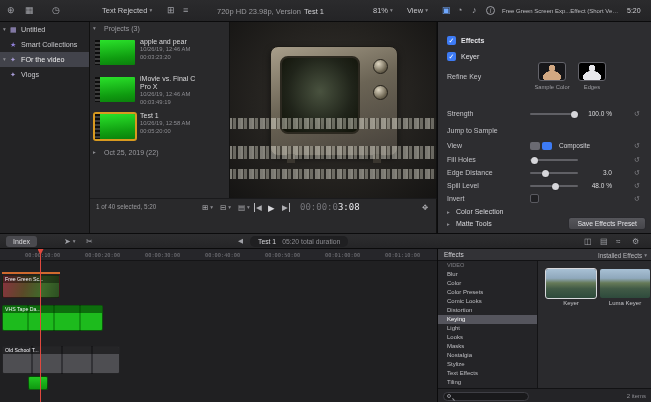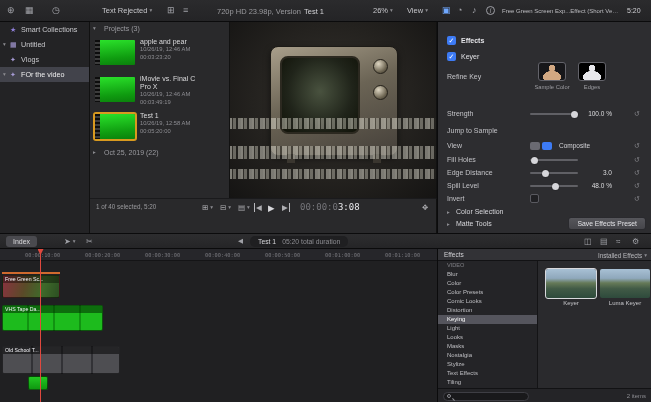--- a/index.html
+++ b/index.html
@@ -95,48 +95,48 @@
 
   <div class="toolbar">
     <span class="tbtn" style="left:7px">⊕</span>
     <span class="tbtn" style="left:25px">▦</span>
     <span class="tbtn" style="left:52px">◷</span>
     <div class="dd" style="left:102px"><span>Text Rejected</span><span class="caret">▾</span></div>
     <span class="tbtn" style="left:167px">⊞</span>
     <span class="tbtn" style="left:183px">≡</span>
     <span class="lab" style="left:217px;color:#9a9a9e">720p HD 23.98p, Version</span>
     <span class="lab" style="left:304px;color:#d2d2d6">Test 1</span>
-    <div class="dd" style="left:373px"><span>26%</span><span class="caret">▾</span></div>
+    <div class="dd" style="left:373px"><span>81%</span><span class="caret">▾</span></div>
     <div class="dd" style="left:407px"><span>View</span><span class="caret">▾</span></div>
     <span class="tbtn" style="left:442px;color:#6fa8ff">▣</span>
     <span class="tbtn" style="left:457px">◔</span>
     <span class="tbtn" style="left:472px">♪</span>
     <span class="icirc" style="left:486px">i</span>
     <span class="insp-title">Free Green Screen Exp...Effect (Short Version)</span>
     <span class="insp-dur">5:20</span>
   </div>
 
   <div class="sidebar">
     <div class="srow">
-      <span class="sic" style="color:#8f7fd8">★</span>
-      <span>Smart Collections</span>
-    </div>
-    <div class="srow">
       <span class="dis">▾</span>
       <span class="sic">▦</span>
       <span>Untitled</span>
     </div>
     <div class="srow">
-      <span class="sic">✦</span>
-      <span>Vlogs</span>
+      <span class="sic" style="color:#8f7fd8">★</span>
+      <span>Smart Collections</span>
     </div>
     <div class="srow sel">
       <span class="dis">▾</span>
       <span class="sic">✦</span>
       <span>FOr the video</span>
+    </div>
+    <div class="srow">
+      <span class="sic">✦</span>
+      <span>Vlogs</span>
     </div>
   </div>
 
   <div class="browser">
     <div class="bsec">
       <span class="dis" style="top:0">▾</span>
       <span>Projects (3)</span>
     </div>
     <div class="brow">
       <div class="bthumb"></div>

